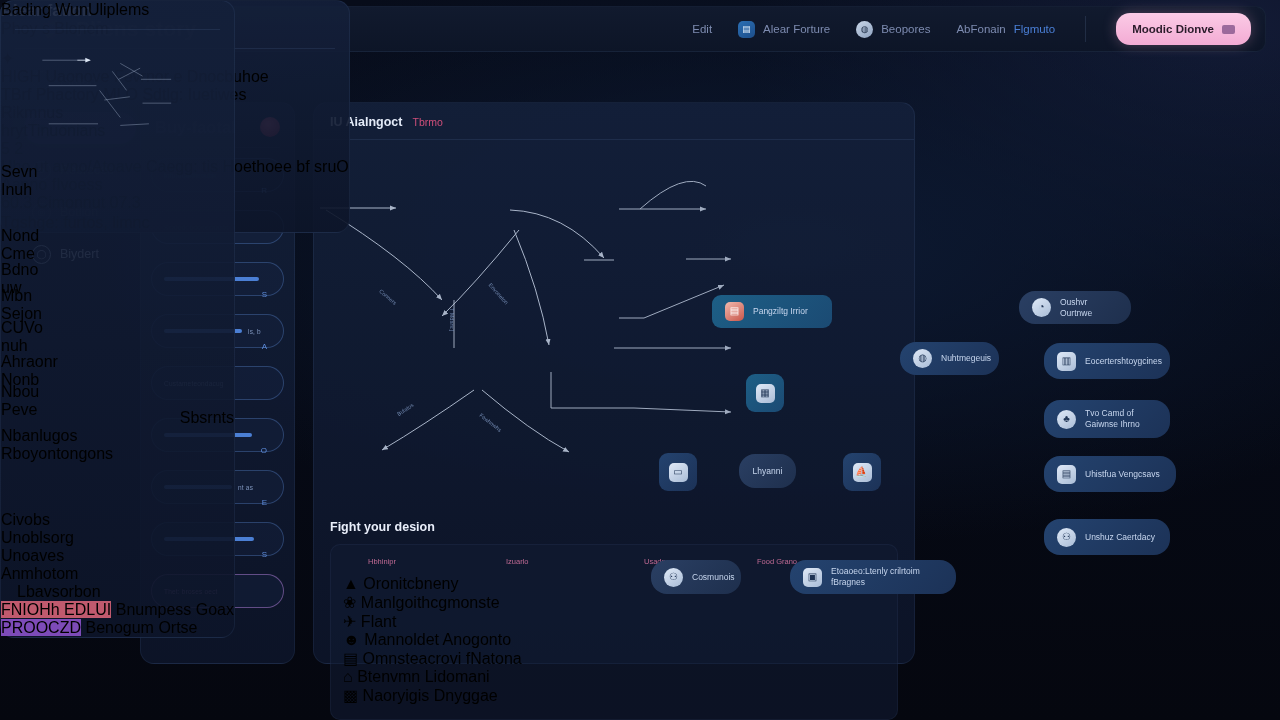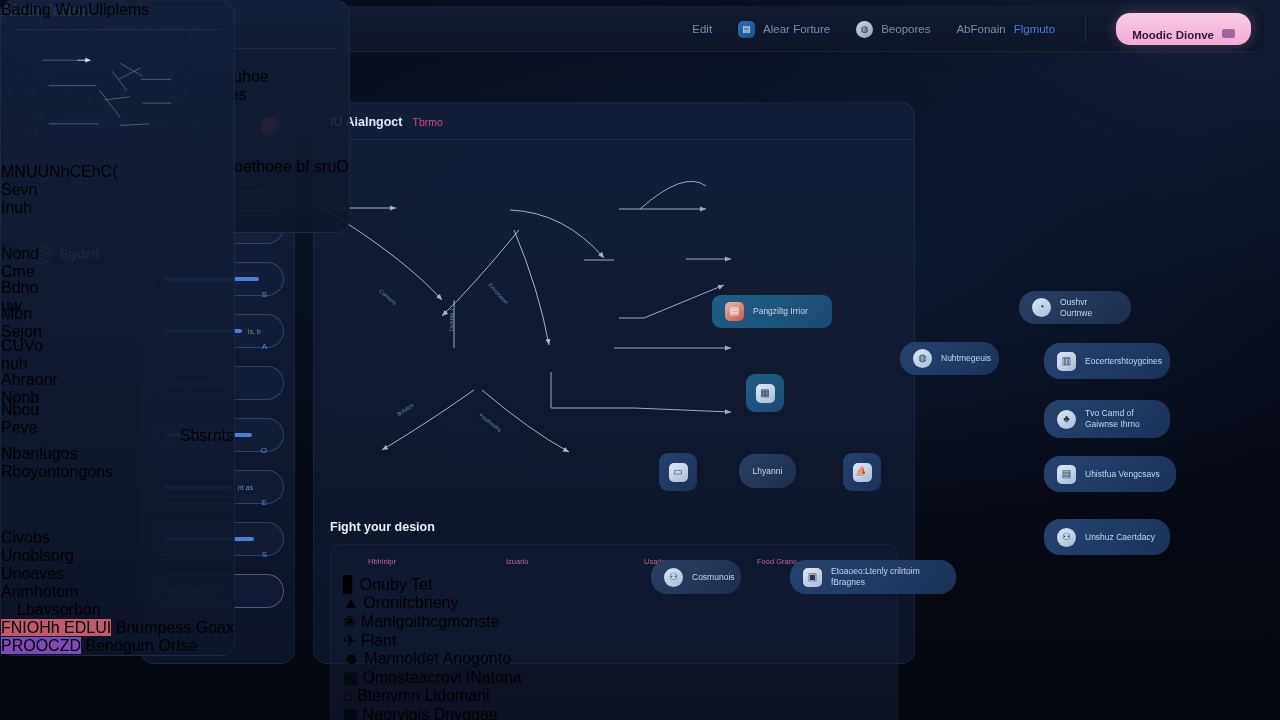--- a/index.html
+++ b/index.html
@@ -54,21 +54,21 @@
   }
   .topnav-ico.round { border-radius: 50%; background: linear-gradient(145deg,#c9d6e8,#8fa3c0); color:#203049;}
   .topnav-item.accent .sub { color: #4a7fd6; }
   .topdivider {
     width: 1px; height: 26px; background: rgba(130,160,210,.16); margin: 0 4px;
   }
   .cta {
     height: 28px; padding: 16px 16px; border-radius: 14px;
     background: linear-gradient(180deg, #fbcbe6, #f3abd4);
     color: #2a1b2a; font-size: 11.5px; font-weight: 600;
-    display: flex; gap: 8px; border: none; cursor: pointer;
+    display: flex; align-items: center; gap: 8px; border: none; cursor: pointer;
     box-shadow: 0 0 14px rgba(243,171,212,.28);
   }
   .cta .chip { width: 13px; height: 9px; border-radius: 2px; background:#7e4f86; opacity:.75;}
 
   
   .sidebar { position: absolute; left: 24px; top: 64px; width: 112px; }
   .side-item {
     display: flex; align-items: center; gap: 9px;
     height: 32px; padding: 0 8px; margin-bottom: 10px;
     border-radius: 16px; cursor: pointer;
@@ -469,24 +469,20 @@
           <div class="cat">
             <span class="dot"></span>
             <span>Usadn</span>
           </div>
           <div class="cat plain">
             <span>Food Grano</span>
           </div>
         </div>
         <div class="grid-items">
           <div class="chip">
-            <span class="ci cool">▊</span>
-            <span>Onuby Tet</span>
-          </div>
-          <div class="chip">
             <span class="ci warm">▲</span>
             <span>Oronitcbneny</span>
           </div>
           <div class="chip">
             <span class="ci">❀</span>
             <span>Manlgoithcgmonste</span>
           </div>
           <div class="chip">
             <span class="ci cool">✈</span>
             <span>Flant</span>
@@ -582,24 +578,20 @@
           <path d="M130,88 L162,84"></path>
           <path d="M60,118 L122,118"></path>
           <path d="M150,120 L186,118"></path>
           <path d="M124,76 L150,110"></path>
           <path d="M140,52 L158,76"></path>
         </g>
         <path d="M96,38 L110,38" stroke="#dde7f5" stroke-width=".9" fill="none"></path>
         <path d="M106,35 L113,38 L106,41" fill="#dde7f5"></path>
       </svg>
 
-      <div class="gtop" style="left:116px;top:10px;">
-        <span class="sq"></span>
-        <span>MNUUNhCEhC(</span>
-      </div>
 
       <div class="gnode" style="left:112px;top:22px;width:36px;height:36px;">
         <span>Sevn Inuh</span>
       </div>
       <div class="gnode" style="left:152px;top:40px;width:34px;height:34px;margin-top:28px;">
         <span>Nond Cme</span>
       </div>
       <div class="gnode" style="left:118px;top:58px;width:26px;height:26px;">
         <span>Bdno uw</span>
       </div>

